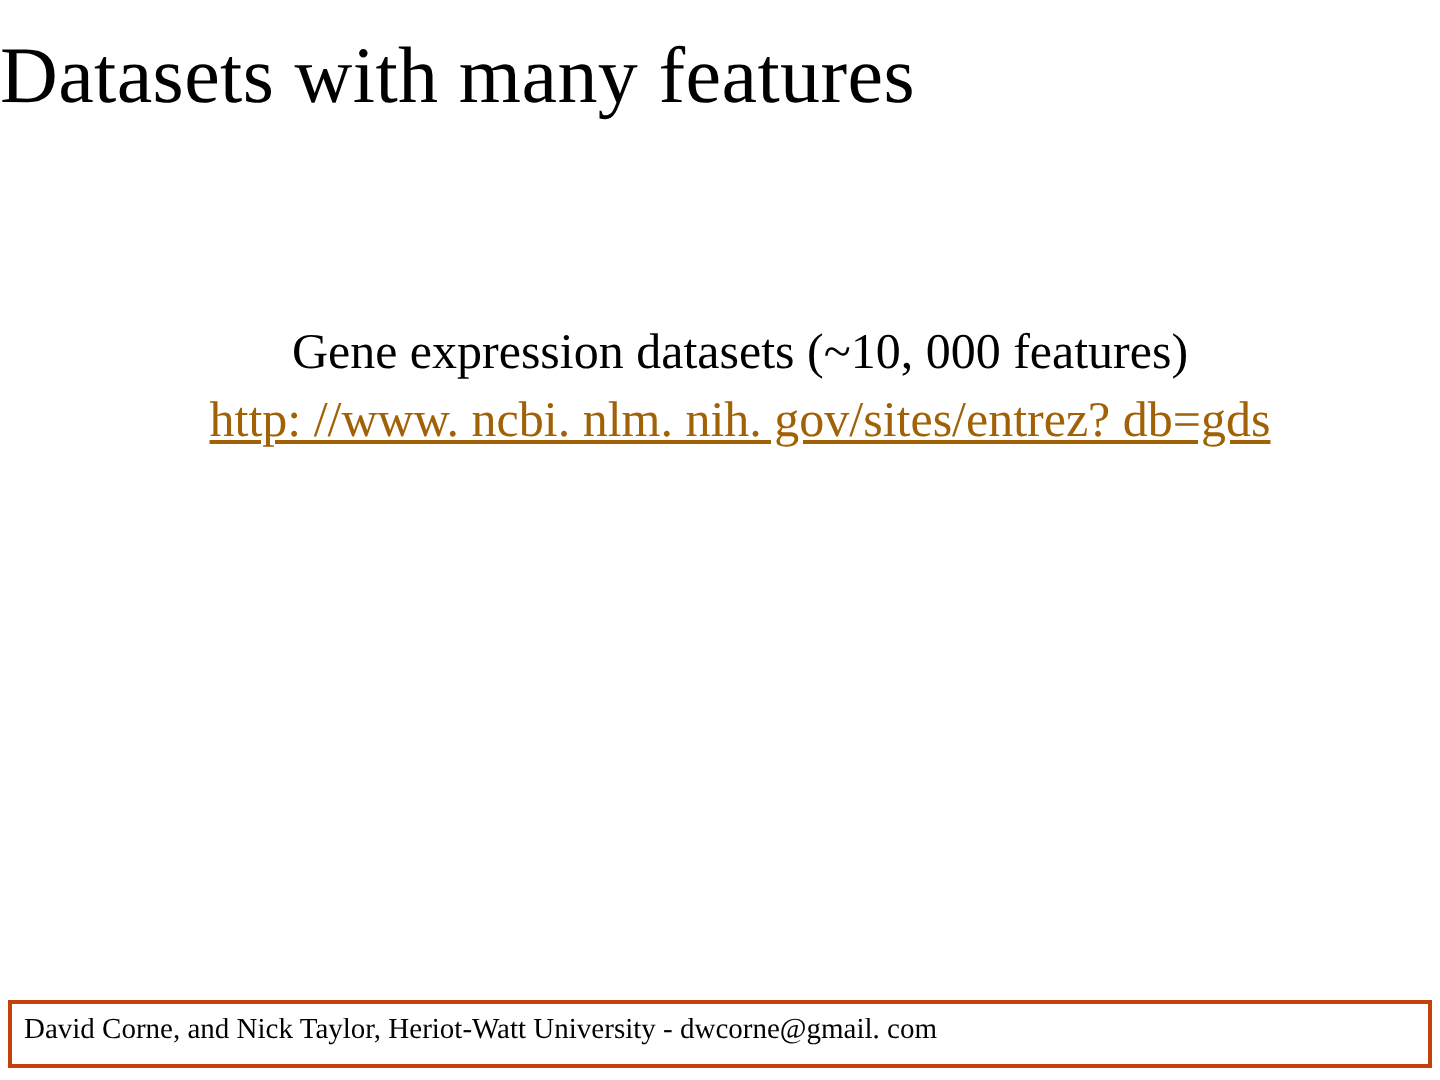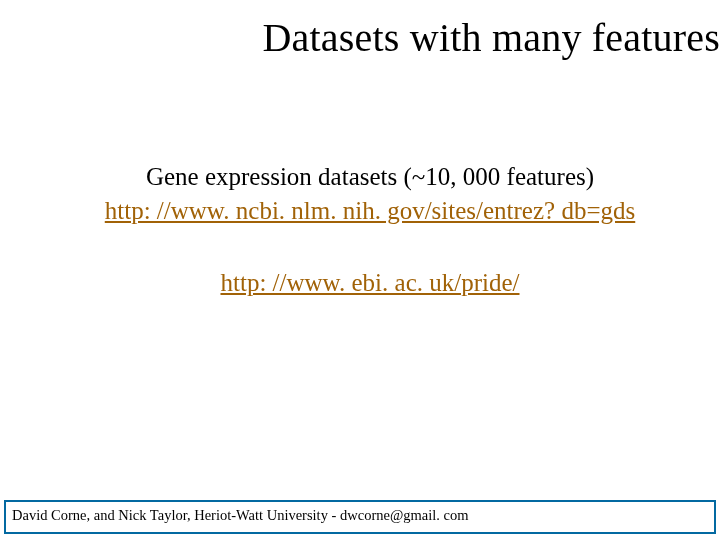--- a/index.html
+++ b/index.html
@@ -13,21 +13,21 @@
     overflow: hidden;
   }
   .slide {
     width: 100%;
     height: 100%;
     position: relative;
   }
   .title {
     font-size: 40px;
     font-weight: normal;
-    text-align: right;
+    text-align: left;
     padding-top: 14px;
     letter-spacing: 0.2px;
   }
   .content {
     position: absolute;
     left: 60px;
     top: 160px;
     right: 40px;
     text-align: center;
   }
@@ -41,21 +41,21 @@
   .link {
     color: #a16207;
     text-decoration: underline;
     cursor: pointer;
   }
   .footer {
     position: absolute;
     left: 4px;
     right: 4px;
     bottom: 6px;
-    border: 2px solid #0369a1;
+    border: 2px solid #c2410c;
     padding: 4px 6px 6px 6px;
     font-size: 14.5px;
     line-height: 1.35;
     background: #fff;
   }
   .footer .res-link {
     color: #000099;
     text-decoration: underline;
   }
 </style>
@@ -69,23 +69,20 @@
   <div class="content">
 
     <div class="block">
       <div class="line">Gene expression datasets (~10, 000 features)</div>
       <div class="line">
         <a class="link">http: //www. ncbi. nlm. nih. gov/sites/entrez? db=gds</a>
       </div>
     </div>
 
     <div class="block">
-      <div class="line">
-        <a class="link">http: //www. ebi. ac. uk/pride/</a>
-      </div>
     </div>
 
   </div>
 
   <div class="footer">
     <div>David Corne, and Nick Taylor,  Heriot-Watt University  -  dwcorne@gmail. com</div>
   </div>
 
 </div>
 

